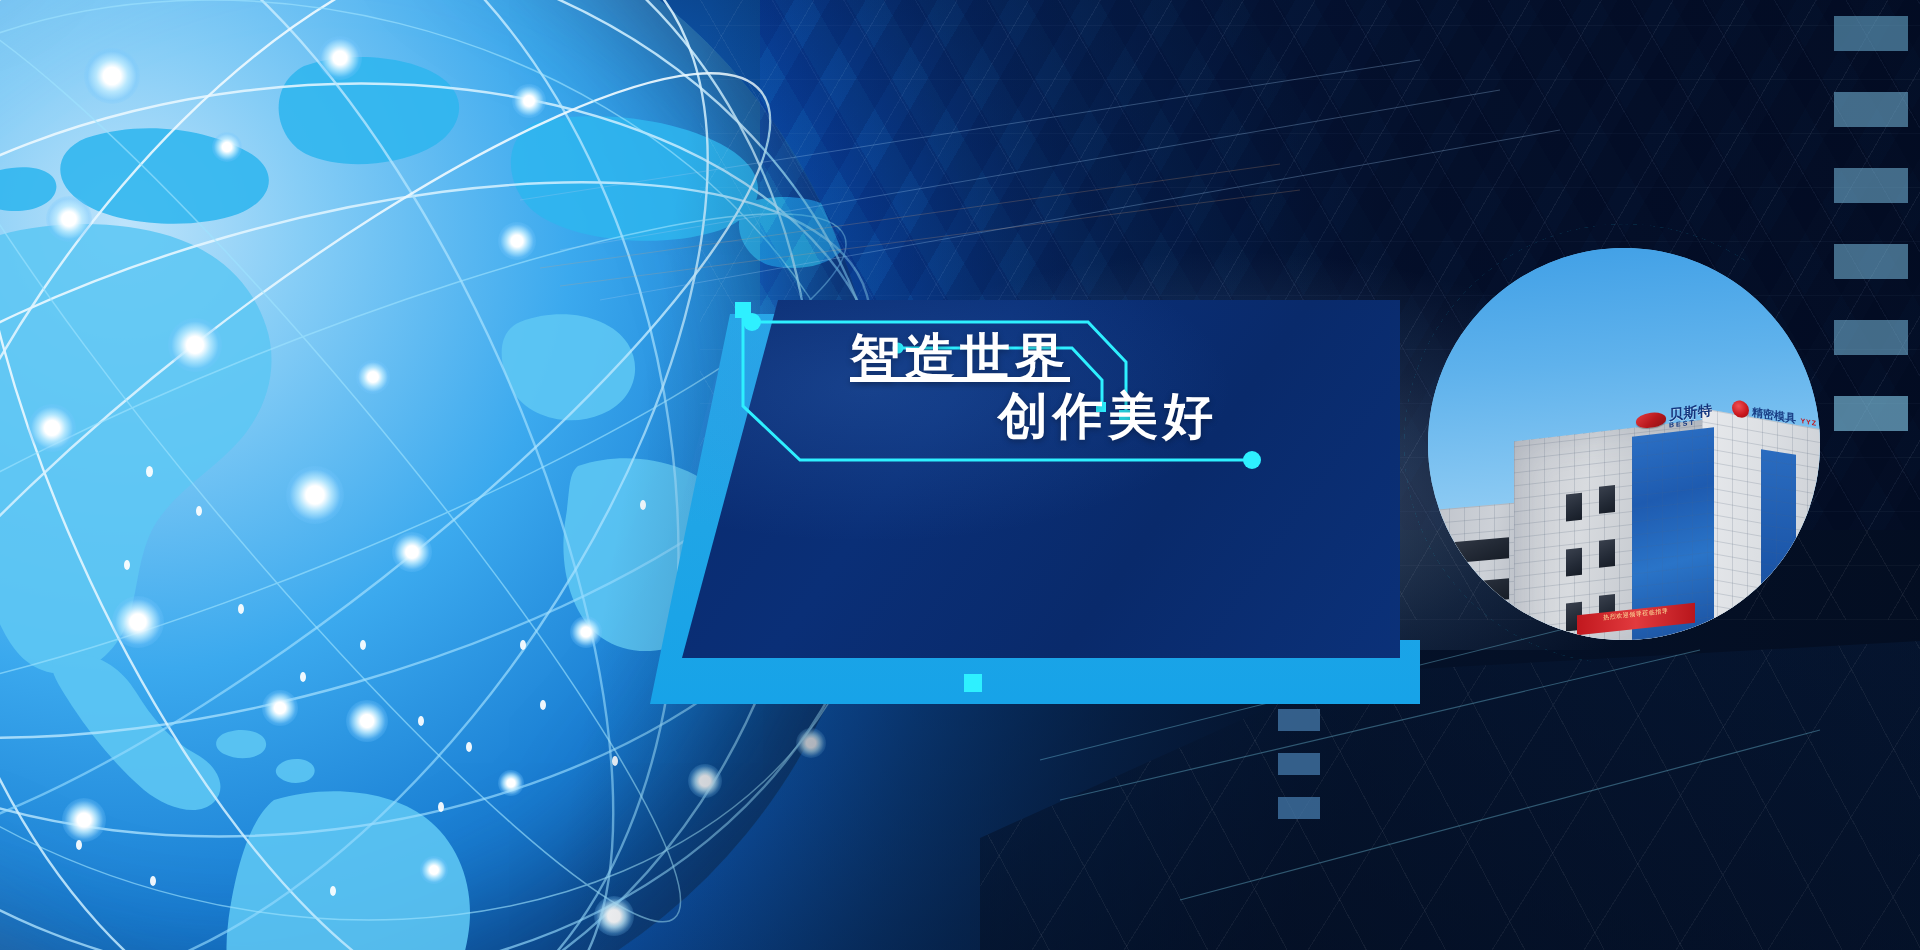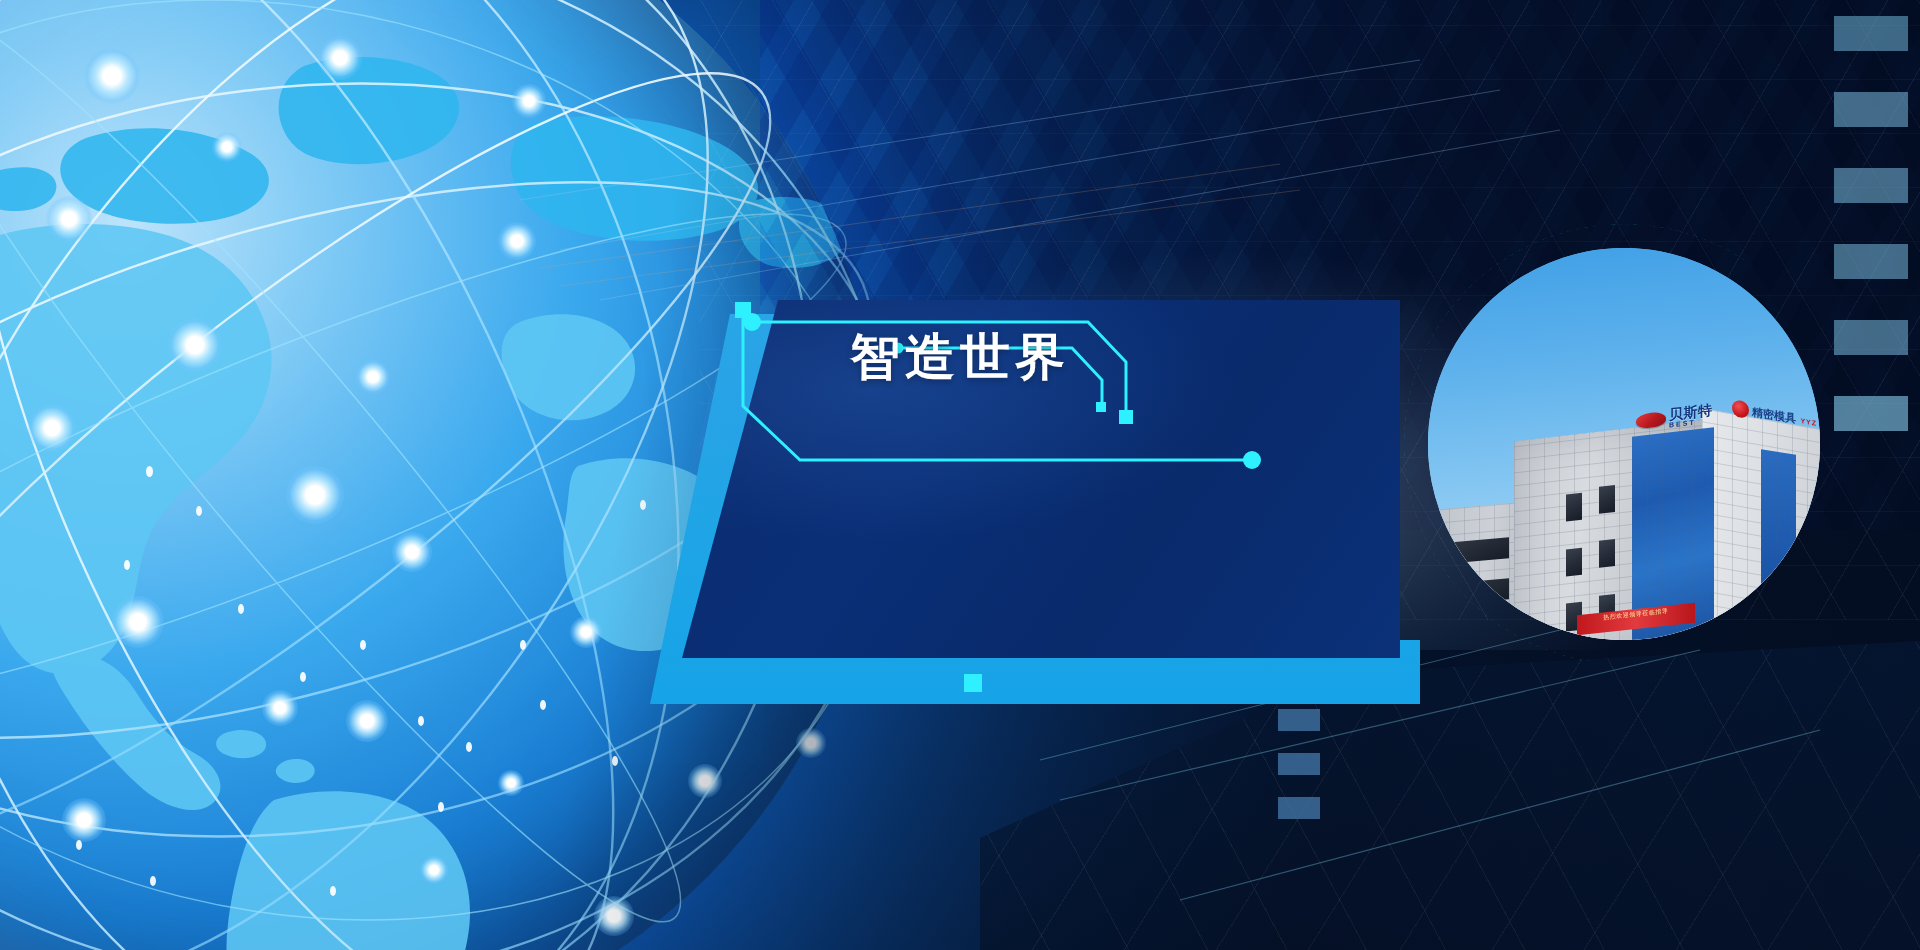--- a/index.html
+++ b/index.html
@@ -328,21 +328,21 @@
 
   .headline {
     position: absolute;
     left: 206px; top: 28px;
     width: 520px;
     color: #ffffff;
     font-weight: 700;
     letter-spacing: 5px;
     text-shadow: 0 2px 6px rgba(0,0,0,0.3);
   }
-  .h-line1 { font-size: 50px; line-height: 1.18; text-align: left; padding-left: 4px; }
+  .h-line1 { font-size: 50px; line-height: 1.18; text-align: left; padding-left: 4px; text-decoration: underline; }
   .h-line2 { font-size: 50px; line-height: 1.18; text-align: left; padding-left: 152px; }
   .subline {
     position: absolute;
     left: 206px; top: 192px;
     width: 520px;
     text-align: right;
     padding-right: 22px;
     color: #ffffff;
     font-size: 24px;
     font-weight: 700;
@@ -589,18 +589,19 @@
       <circle cx="112" cy="22" r="9" fill="#2ef0ff"></circle>
       <circle cx="258" cy="48" r="5.5" fill="#2ef0ff"></circle>
       <circle cx="612" cy="160" r="9" fill="#2ef0ff"></circle>
       <rect x="479" y="110" width="14" height="14" fill="#2ef0ff"></rect>
       <rect x="456" y="102" width="10" height="10" fill="#2ef0ff"></rect>
       <rect x="95" y="2" width="16" height="16" fill="#2ef0ff"></rect>
     </svg>
 
     <div class="headline">
       <div class="h-line1">智造世界</div>
+      <div class="h-line2">创作美好</div>
     </div>
   </div>
 
   <div class="sq-accent"></div>
 
 </div>
 
 </body></html>

